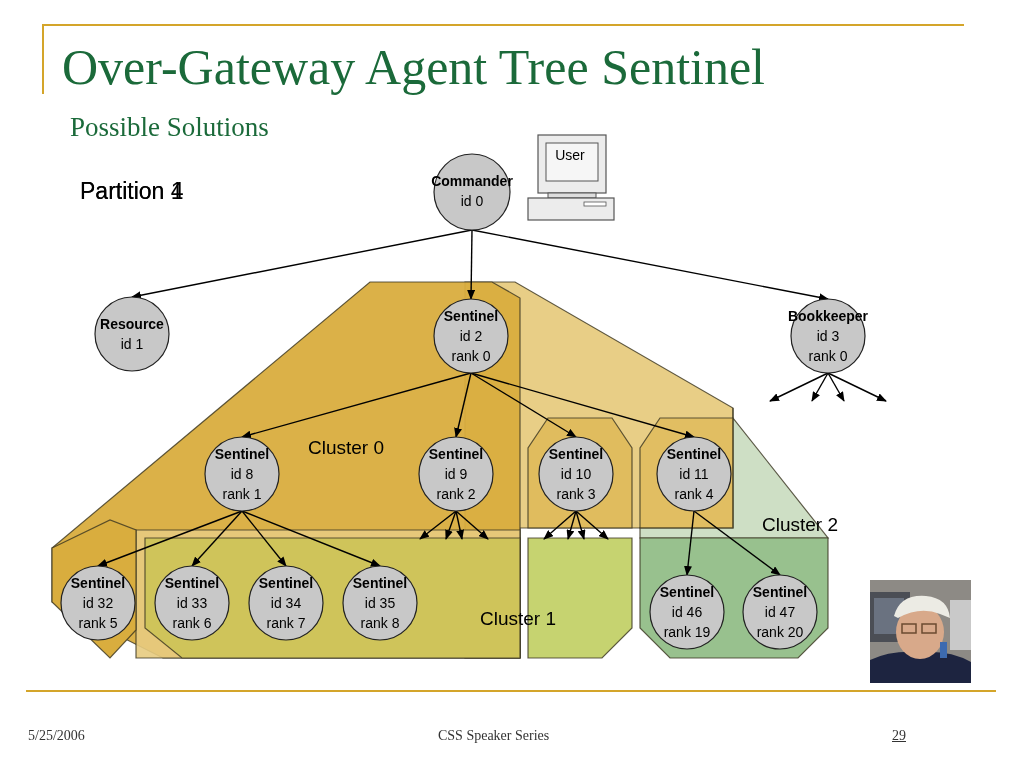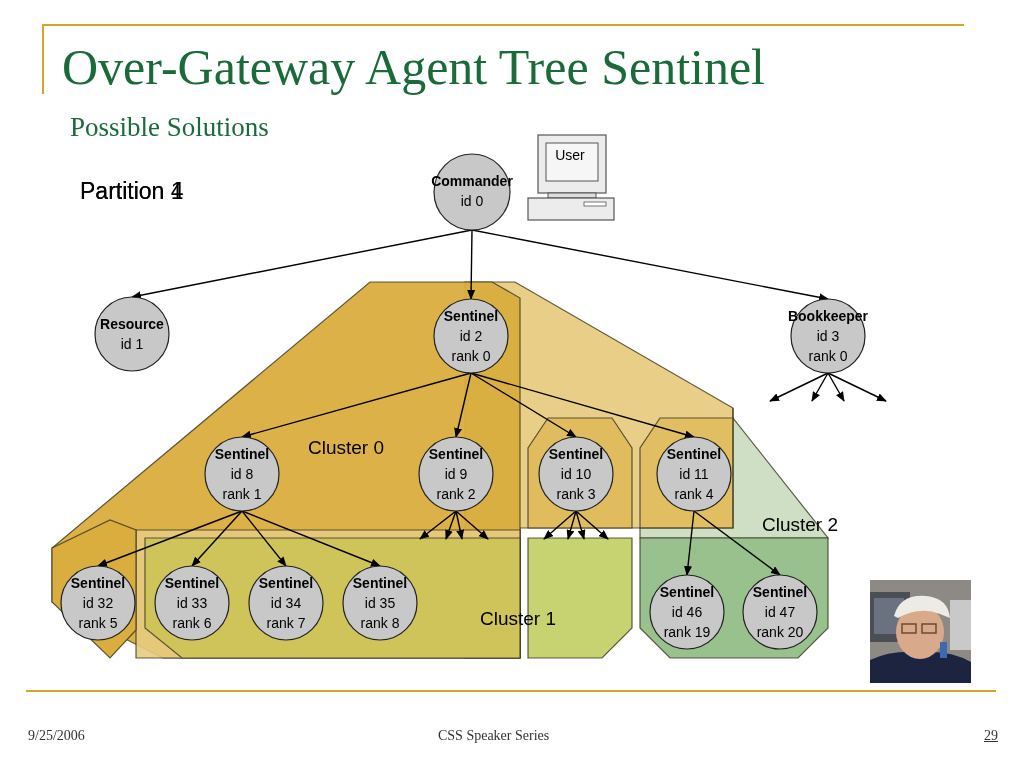--- a/index.html
+++ b/index.html
@@ -5,21 +5,21 @@
   html, body { margin:0; padding:0; background:#ffffff; }
   body { width:1024px; height:768px; position:relative; overflow:hidden; font-family:"Liberation Sans", sans-serif; }
   .frame-top { position:absolute; left:42px; top:24px; width:922px; height:2px; background:#d4a52a; }
   .frame-left { position:absolute; left:42px; top:24px; width:2px; height:70px; background:#d4a52a; }
   .title { position:absolute; left:62px; top:42px; font-family:"Liberation Serif", serif; font-size:50px; color:#1b6a3a; white-space:nowrap; line-height:1; }
   .subtitle { position:absolute; left:62px; top:114px; font-family:"Liberation Serif", serif; font-size:27px; color:#1b6a3a; white-space:nowrap; line-height:1;margin-left:8px; }
   .partition { position:absolute; left:80px; top:180px; font-size:23px; color:#000; white-space:nowrap; line-height:1; }
   .partition span { position:absolute; left:0; top:0; }
   .footer-line { position:absolute; left:26px; top:690px; width:970px; height:2px; background:#d4a52a; }
   .footer { position:absolute; top:728px; font-family:"Liberation Serif", serif; font-size:14px; color:#333; white-space:nowrap; }
-  .f-date { left:28px; } .f-center { left:438px; } .f-page { left:984px;text-decoration:underline; }
+  .f-date { left:28px; } .f-center { left:438px; } .f-page { left:892px;text-decoration:underline; }
   svg.diagram { position:absolute; left:0; top:0; }
   .photo { position:absolute; left:870px; top:580px; width:101px; height:103px; background:#7a7c80; overflow:hidden; }
 </style>
 </head>
 <body>
 
 <div class="frame-top"></div>
 <div class="frame-left"></div>
 <div class="title">Over-Gateway Agent Tree Sentinel</div>
 <div class="subtitle">Possible Solutions</div>
@@ -183,15 +183,15 @@
     <path d="M0,103 L0,80 Q20,70 50,72 Q80,70 101,82 L101,103 z" fill="#1d2440"></path>
     <ellipse cx="50" cy="52" rx="24" ry="27" fill="#d8a98a"></ellipse>
     <path d="M24,36 Q30,14 56,16 Q78,18 80,38 L70,34 Q50,26 28,38 z" fill="#ecebe4"></path>
     <rect x="32" y="44" width="14" height="9" fill="none" stroke="#6b4b30" stroke-width="1.5"></rect>
     <rect x="52" y="44" width="14" height="9" fill="none" stroke="#6b4b30" stroke-width="1.5"></rect>
     <rect x="70" y="62" width="7" height="16" fill="#3c6ab0"></rect>
   </svg>
 </div>
 
 <div class="footer-line"></div>
-<div class="footer f-date">9/25/2006</div>
+<div class="footer f-date">5/25/2006</div>
 <div class="footer f-center">CSS Speaker Series</div>
 <div class="footer f-page">29</div>
 
 </body></html>

